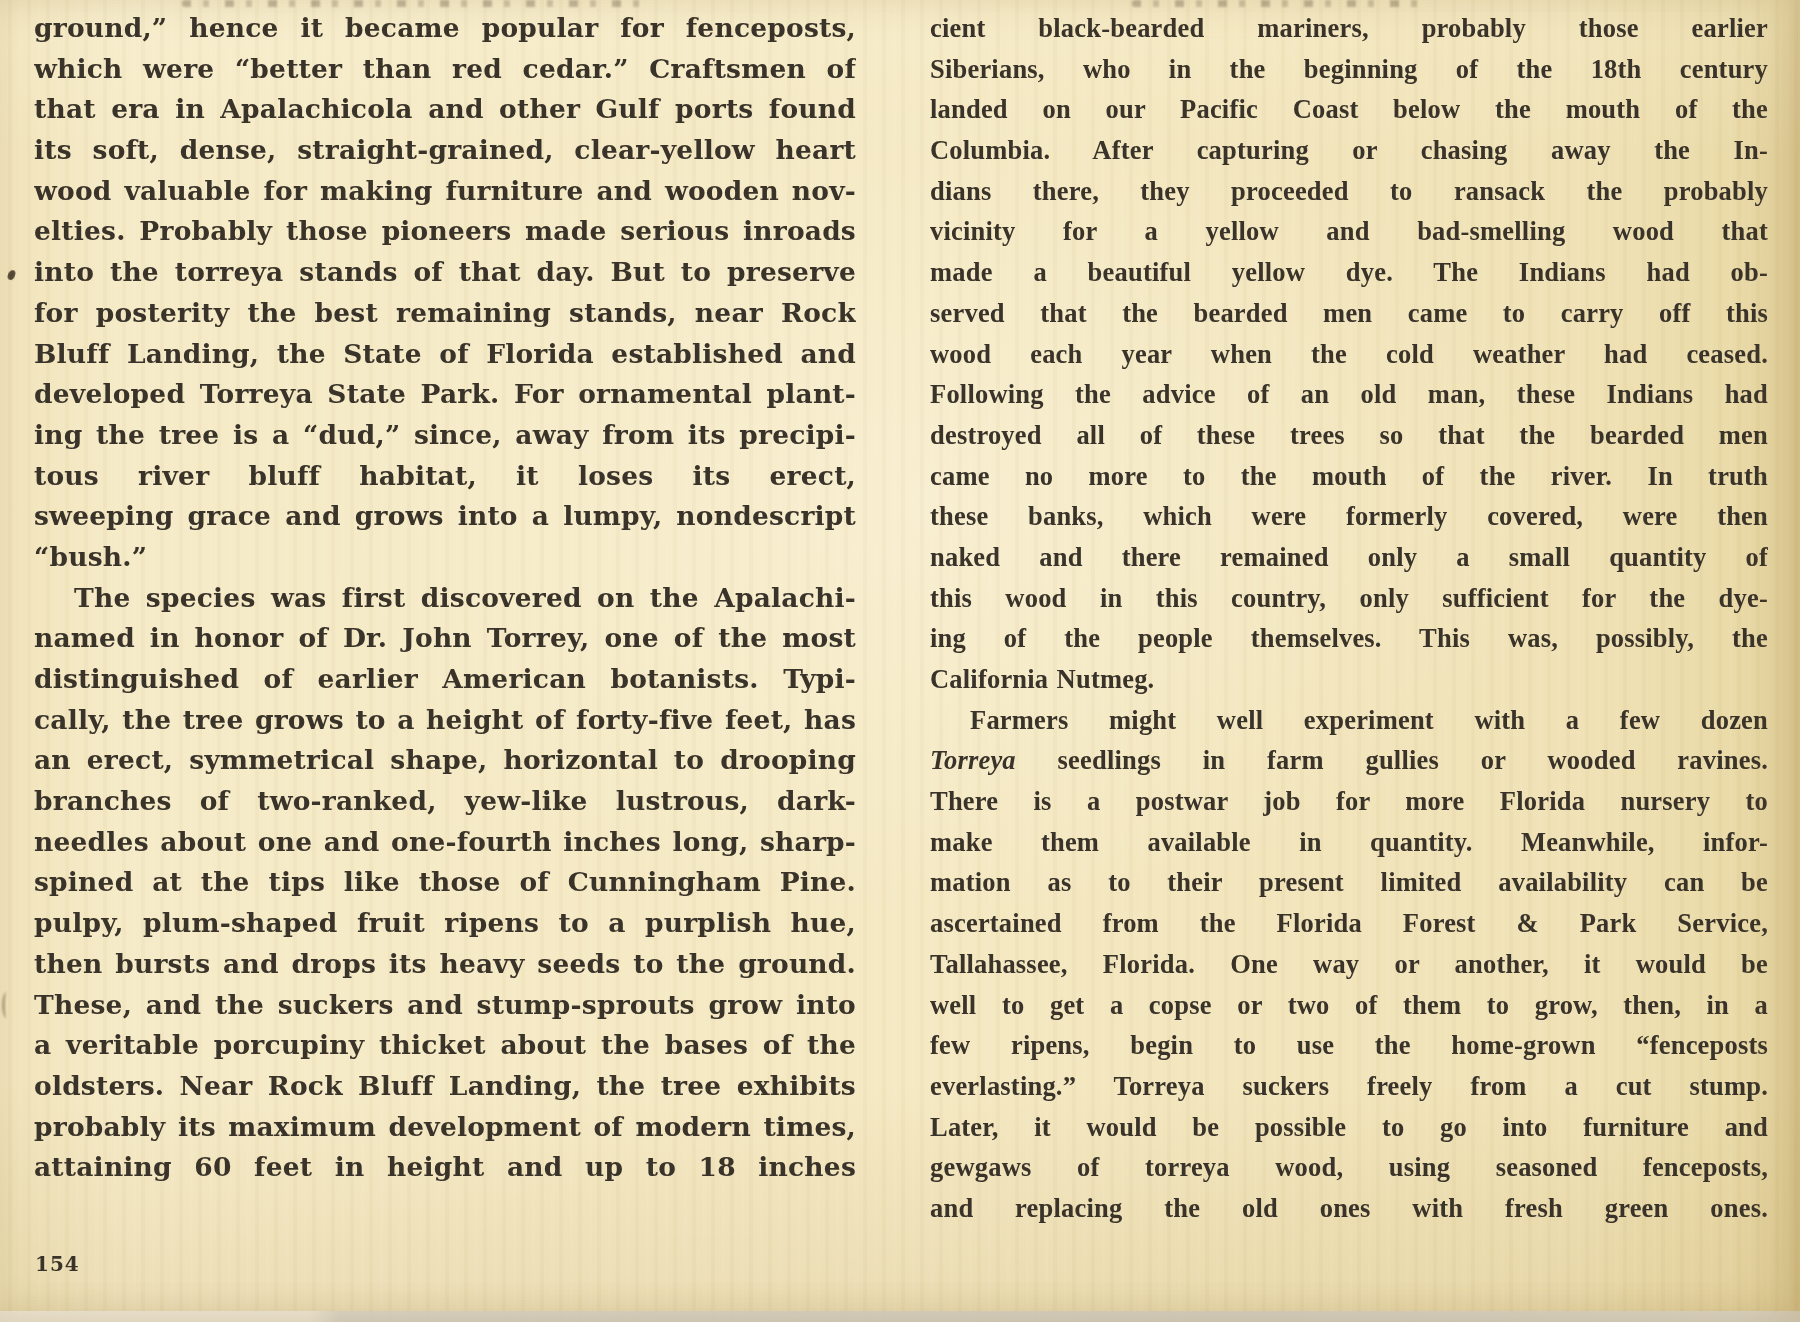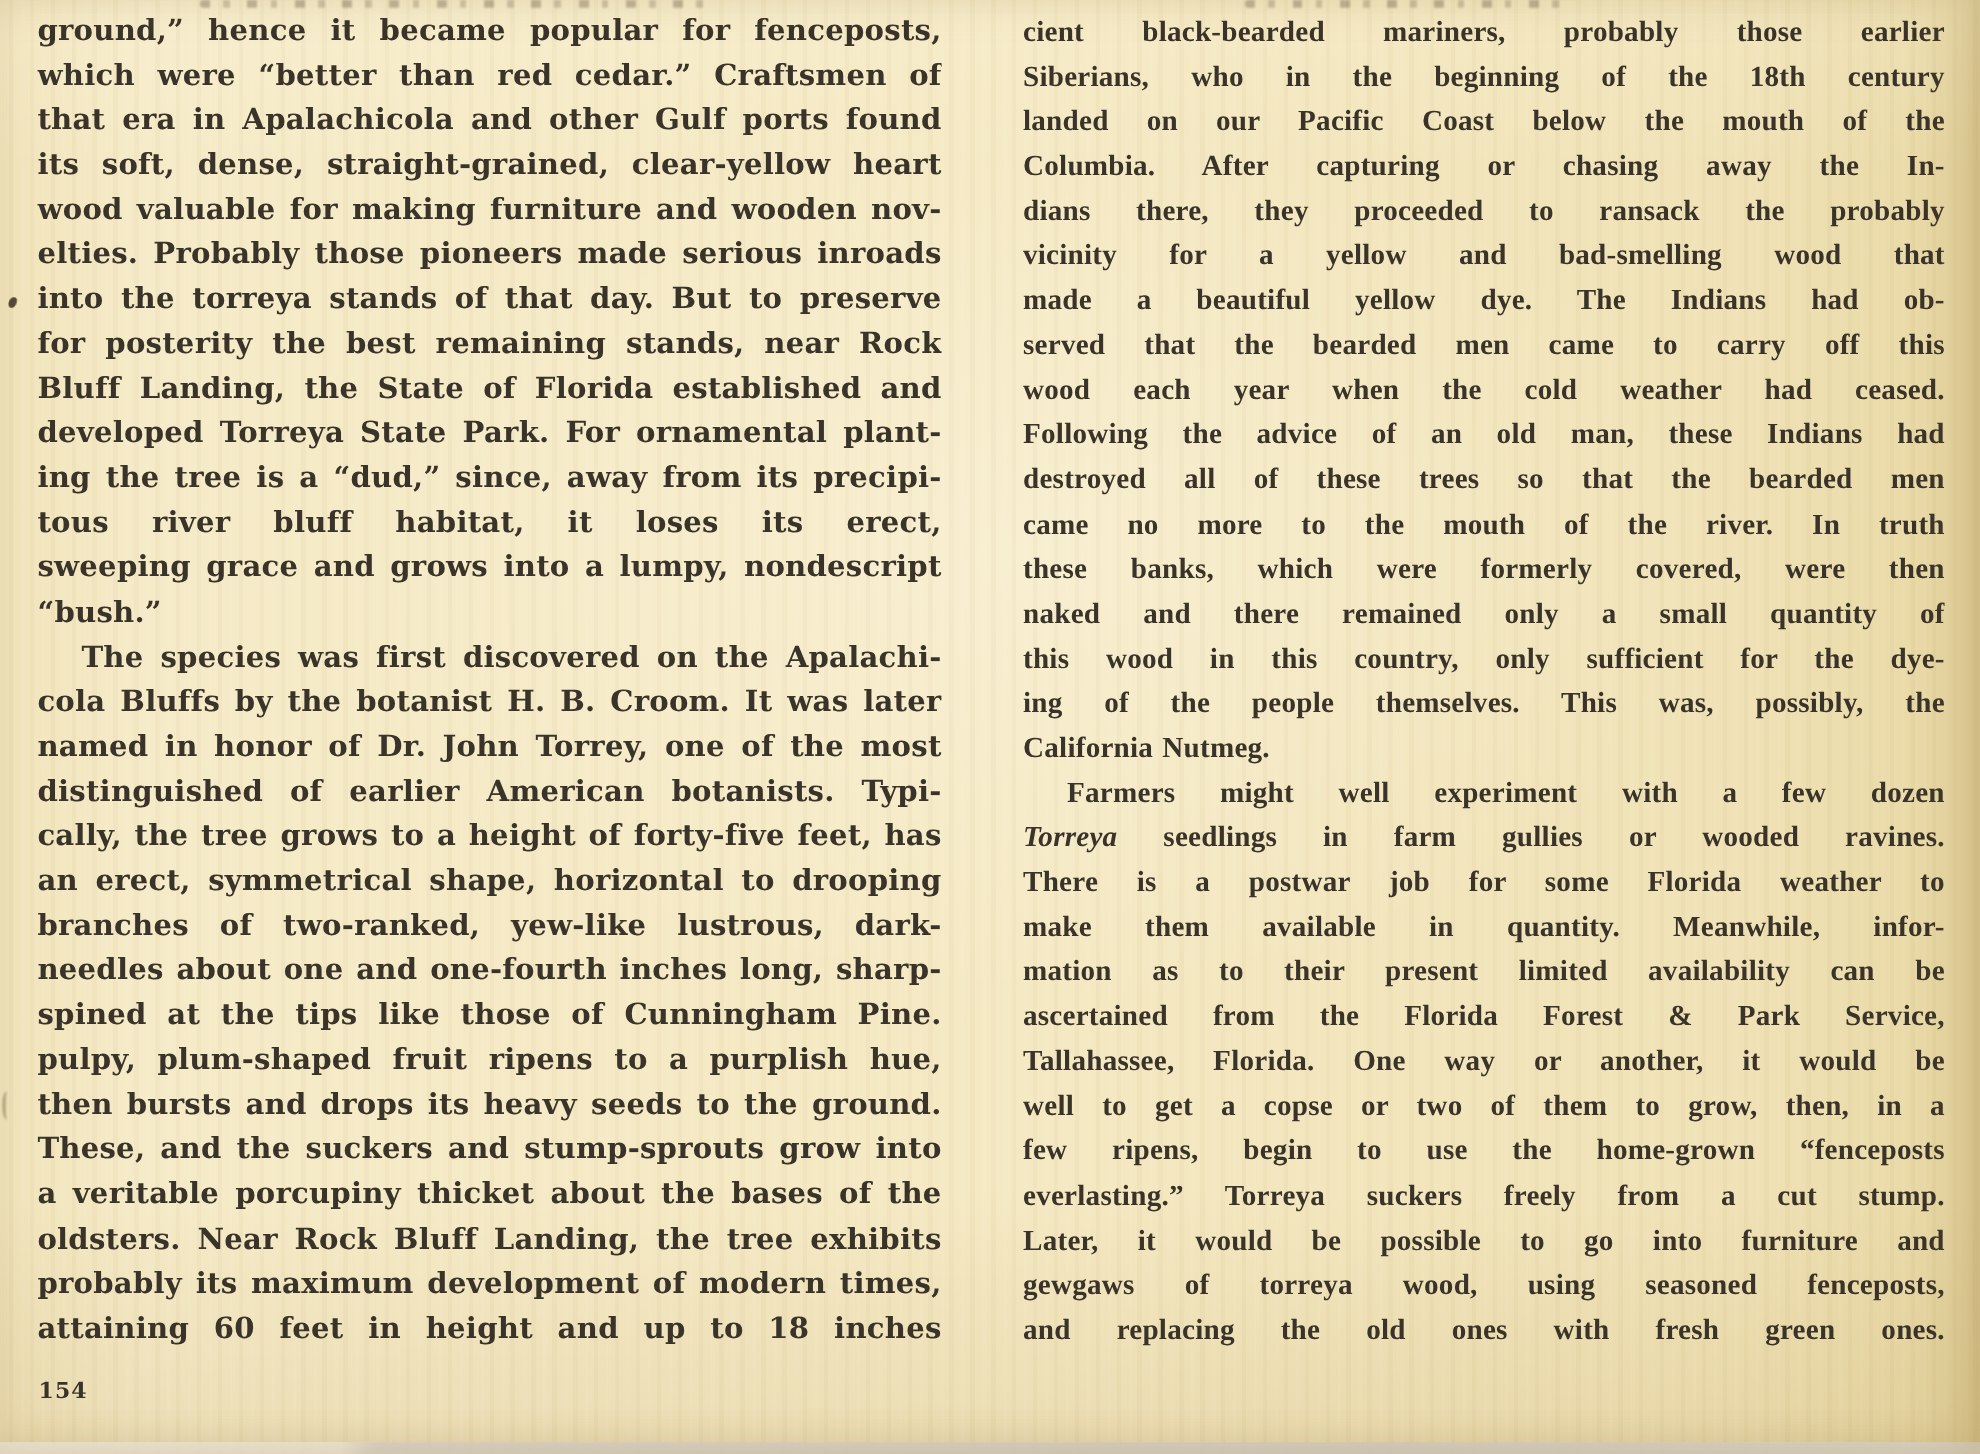--- a/index.html
+++ b/index.html
@@ -93,21 +93,20 @@
       <div class="line">elties. Probably those pioneers made serious inroads</div>
       <div class="line">into the torreya stands of that day. But to preserve</div>
       <div class="line">for posterity the best remaining stands, near Rock</div>
       <div class="line">Bluff Landing, the State of Florida established and</div>
       <div class="line">developed Torreya State Park. For ornamental plant-</div>
       <div class="line">ing the tree is a “dud,” since, away from its precipi-</div>
       <div class="line">tous river bluff habitat, it loses its erect, symmetrical,</div>
       <div class="line">sweeping grace and grows into a lumpy, nondescript</div>
       <div class="line para-end">“bush.”</div>
       <div class="line indent">The species was first discovered on the Apalachi-</div>
-      <div class="line">cola Bluffs by the botanist H. B. Croom. It was later</div>
       <div class="line">named in honor of Dr. John Torrey, one of the most</div>
       <div class="line">distinguished of earlier American botanists. Typi-</div>
       <div class="line">cally, the tree grows to a height of forty-five feet, has</div>
       <div class="line">an erect, symmetrical shape, horizontal to drooping</div>
       <div class="line">branches of two-ranked, yew-like lustrous, dark-green</div>
       <div class="line">needles about one and one-fourth inches long, sharp-</div>
       <div class="line">spined at the tips like those of Cunningham Pine. The</div>
       <div class="line">pulpy, plum-shaped fruit ripens to a purplish hue,</div>
       <div class="line">then bursts and drops its heavy seeds to the ground.</div>
       <div class="line">These, and the suckers and stump-sprouts grow into</div>
@@ -129,21 +128,21 @@
       <div class="line">Following the advice of an old man, these Indians had</div>
       <div class="line">destroyed all of these trees so that the bearded men</div>
       <div class="line">came no more to the mouth of the river. In truth</div>
       <div class="line">these banks, which were formerly covered, were then</div>
       <div class="line">naked and there remained only a small quantity of</div>
       <div class="line">this wood in this country, only sufficient for the dye-</div>
       <div class="line">ing of the people themselves. This was, possibly, the</div>
       <div class="line para-end">California Nutmeg.</div>
       <div class="line indent">Farmers might well experiment with a few dozen</div>
       <div class="line"><i>Torreya</i> seedlings in farm gullies or wooded ravines.</div>
-      <div class="line">There is a postwar job for some Florida weather to</div>
+      <div class="line">There is a postwar job for more Florida nursery to</div>
       <div class="line">make them available in quantity. Meanwhile, infor-</div>
       <div class="line">mation as to their present limited availability can be</div>
       <div class="line">ascertained from the Florida Forest &amp; Park Service,</div>
       <div class="line">Tallahassee, Florida. One way or another, it would be</div>
       <div class="line">well to get a copse or two of them to grow, then, in a</div>
       <div class="line">few ripens, begin to use the home-grown “fenceposts</div>
       <div class="line">everlasting.” Torreya suckers freely from a cut stump.</div>
       <div class="line">Later, it would be possible to go into furniture and</div>
       <div class="line">gewgaws of torreya wood, using seasoned fenceposts,</div>
       <div class="line">and replacing the old ones with fresh green ones.</div>

